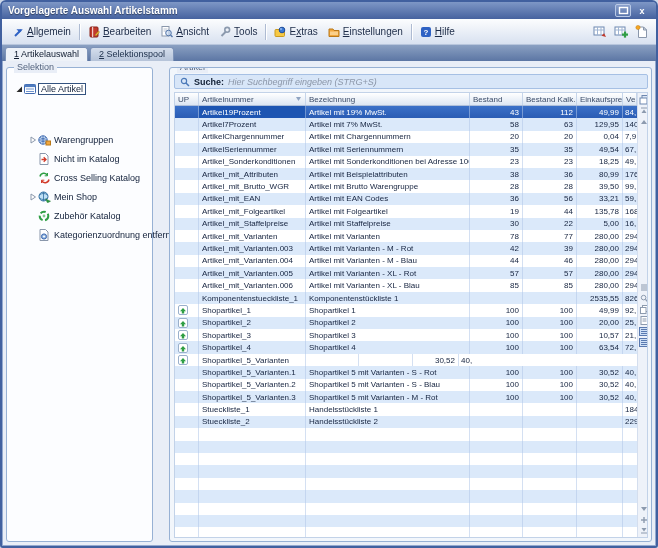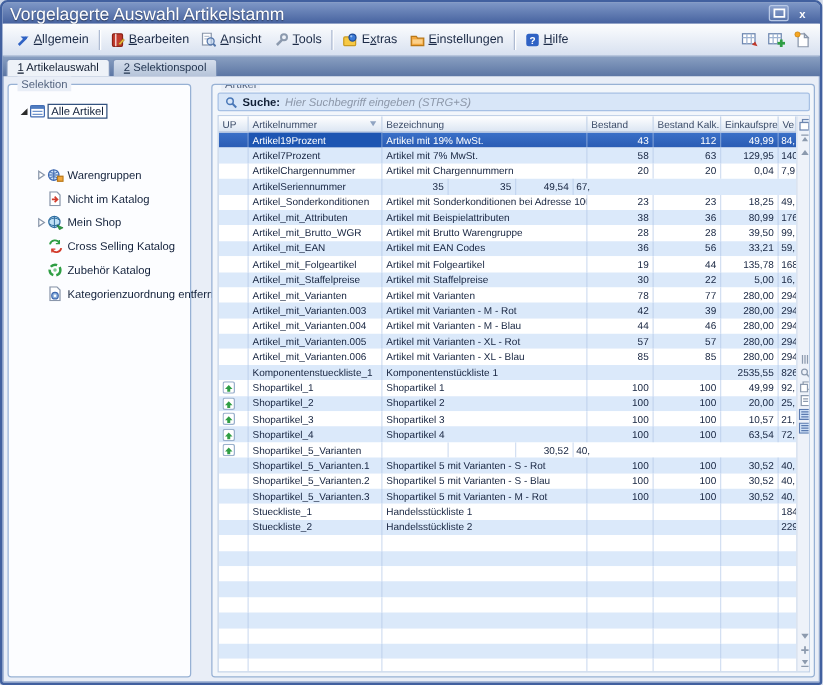--- a/index.html
+++ b/index.html
@@ -3,21 +3,21 @@
 <meta charset="utf-8">
 <style>
   * { margin:0; padding:0; box-sizing:border-box; }
   html,body { background:#cfd8e8; font-family:"Liberation Sans",sans-serif; }
   .window{ width:658px; height:548px; border:2px solid #41609f; border-radius:6px 6px 3px 3px;
     background:#e9eef7; display:flex; flex-direction:column; overflow:hidden;
     box-shadow: inset 0 0 0 1px #93a9cf; }
   
   .titlebar{ height:17px; background:linear-gradient(#7e97c6,#46629f); display:flex; align-items:center;
     padding:0 6px; flex:none; }
-  .title{ color:#fff; font-size:14px; font-weight:normal; text-shadow:0 1px 1px rgba(0,0,0,.45); }
+  .title{ color:#fff; font-size:10px; font-weight:bold; text-shadow:0 1px 1px rgba(0,0,0,.45); }
   .winbtns{ margin-left:auto; display:flex; gap:3px; align-items:center; }
   .winbtn{ width:16px; height:13px; border-radius:2px; display:flex; align-items:center; justify-content:center;
     background:linear-gradient(#8aa0cc,#5a76ad); border:1px solid #b9c9e6; cursor:default; }
   .winbtn.close{ background:none; border:none; color:#fff; font-size:9px; font-weight:bold; }
   
   .toolbar{ height:26px; flex:none; background:linear-gradient(#fcfdfe,#d8e1f0); border-bottom:1px solid #b7c5dc;
     display:flex; align-items:center; padding:0 5px; }
   .menu-item{ display:flex; align-items:center; gap:3px; font-size:10px; color:#1c2b47; padding:2px 5px; border-radius:2px; white-space:nowrap; }
   .msep{ width:1px; height:16px; background:#aebbd2; margin:0 3px; box-shadow:1px 0 0 #fff; }
   .toolbar-right{ margin-left:auto; display:flex; gap:7px; padding-right:3px; align-items:center; }
@@ -237,45 +237,45 @@
             <span class="tree-caret"></span>
             <span class="tree-icon">
               <svg width="12" height="12">
                 <path d="M2 0.5 h5.5 l2.5 2.5 v8.5 h-8 z" fill="#fff" stroke="#8a97ab"></path>
                 <path d="M3.5 6.5 h4 m-1.8 -2.2 l2.3 2.2 -2.3 2.2" stroke="#d23b2b" fill="none" stroke-width="1.3"></path>
               </svg>
             </span>
             <span class="tree-label">Nicht im Katalog</span>
           </div>
           <div class="tree-item" style="padding-left: 14px;">
-            <span class="tree-caret">
-              <svg width="8" height="8">
-                <path d="M2 1 l4.5 3 -4.5 3 z" fill="#fff" stroke="#8a97ab"></path>
-              </svg>
-            </span>
-            <span class="tree-icon">
-              <svg width="13" height="12">
-                <circle cx="5.5" cy="5.5" r="4.5" fill="#bfe0f5" stroke="#2e6da0"></circle>
-                <path d="M1.5 4 a6 6 0 0 1 8 0 M1.5 7 a6 6 0 0 0 8 0 M5.5 1 v9" stroke="#2e6da0" fill="none" stroke-width=".8"></path>
-                <path d="M7.5 8 l5 2.2 -3 1.6 z" fill="#2f9e44" stroke="#1a6e2c" stroke-width=".5"></path>
-              </svg>
-            </span>
-            <span class="tree-label">Mein Shop</span>
-          </div>
-          <div class="tree-item" style="padding-left: 14px;">
             <span class="tree-caret"></span>
             <span class="tree-icon">
               <svg width="13" height="12">
                 <path d="M2 4.5 a4 4 0 0 1 7.5 -1" stroke="#2f9e44" fill="none" stroke-width="1.5"></path>
                 <path d="M9.5 1 v2.8 h-2.8" fill="none" stroke="#2f9e44"></path>
                 <path d="M11 7.5 a4 4 0 0 1 -7.5 1" stroke="#d23b2b" fill="none" stroke-width="1.5"></path>
                 <path d="M3.5 11 v-2.8 h2.8" fill="none" stroke="#d23b2b"></path>
               </svg>
             </span>
             <span class="tree-label">Cross Selling Katalog</span>
+          </div>
+          <div class="tree-item" style="padding-left: 14px;">
+            <span class="tree-caret">
+              <svg width="8" height="8">
+                <path d="M2 1 l4.5 3 -4.5 3 z" fill="#fff" stroke="#8a97ab"></path>
+              </svg>
+            </span>
+            <span class="tree-icon">
+              <svg width="13" height="12">
+                <circle cx="5.5" cy="5.5" r="4.5" fill="#bfe0f5" stroke="#2e6da0"></circle>
+                <path d="M1.5 4 a6 6 0 0 1 8 0 M1.5 7 a6 6 0 0 0 8 0 M5.5 1 v9" stroke="#2e6da0" fill="none" stroke-width=".8"></path>
+                <path d="M7.5 8 l5 2.2 -3 1.6 z" fill="#2f9e44" stroke="#1a6e2c" stroke-width=".5"></path>
+              </svg>
+            </span>
+            <span class="tree-label">Mein Shop</span>
           </div>
           <div class="tree-item" style="padding-left: 14px;">
             <span class="tree-caret"></span>
             <span class="tree-icon">
               <svg width="12" height="12">
                 <circle cx="6" cy="6" r="4.3" fill="none" stroke="#2f9e44" stroke-width="2" stroke-dasharray="5.5 2.5"></circle>
                 <circle cx="6" cy="6" r="1.4" fill="#7fc98f"></circle>
               </svg>
             </span>
             <span class="tree-label">Zubehör Katalog</span>
@@ -359,20 +359,21 @@
                 <div class="gcell c-nr" style="width: 107px; flex: 0 0 auto;">ArtikelChargennummer</div>
                 <div class="gcell c-bez" style="width: 164px; flex: 0 0 auto;">Artikel mit Chargennummern</div>
                 <div class="gcell c-bestand num" style="width: 53px; flex: 0 0 auto;">20</div>
                 <div class="gcell c-kalk num" style="width: 54px; flex: 0 0 auto;">20</div>
                 <div class="gcell c-ek num" style="width: 46px; flex: 0 0 auto;">0,04</div>
                 <div class="gcell c-vk" style="width: 14px; flex: 0 0 auto;">7,9</div>
               </div>
               <div class="grow alt">
                 <div class="gcell c-up" style="width: 24px; flex: 0 0 auto;"></div>
                 <div class="gcell c-nr" style="width: 107px; flex: 0 0 auto;">ArtikelSeriennummer</div>
+                <div class="gcell c-bez" style="width: 164px; flex: 0 0 auto;">Artikel mit Seriennummern</div>
                 <div class="gcell c-bestand num" style="width: 53px; flex: 0 0 auto;">35</div>
                 <div class="gcell c-kalk num" style="width: 54px; flex: 0 0 auto;">35</div>
                 <div class="gcell c-ek num" style="width: 46px; flex: 0 0 auto;">49,54</div>
                 <div class="gcell c-vk" style="width: 14px; flex: 0 0 auto;">67,</div>
               </div>
               <div class="grow">
                 <div class="gcell c-up" style="width: 24px; flex: 0 0 auto;"></div>
                 <div class="gcell c-nr" style="width: 107px; flex: 0 0 auto;">Artikel_Sonderkonditionen</div>
                 <div class="gcell c-bez" style="width: 164px; flex: 0 0 auto;">Artikel mit Sonderkonditionen bei Adresse 10000</div>
                 <div class="gcell c-bestand num" style="width: 53px; flex: 0 0 auto;">23</div>

